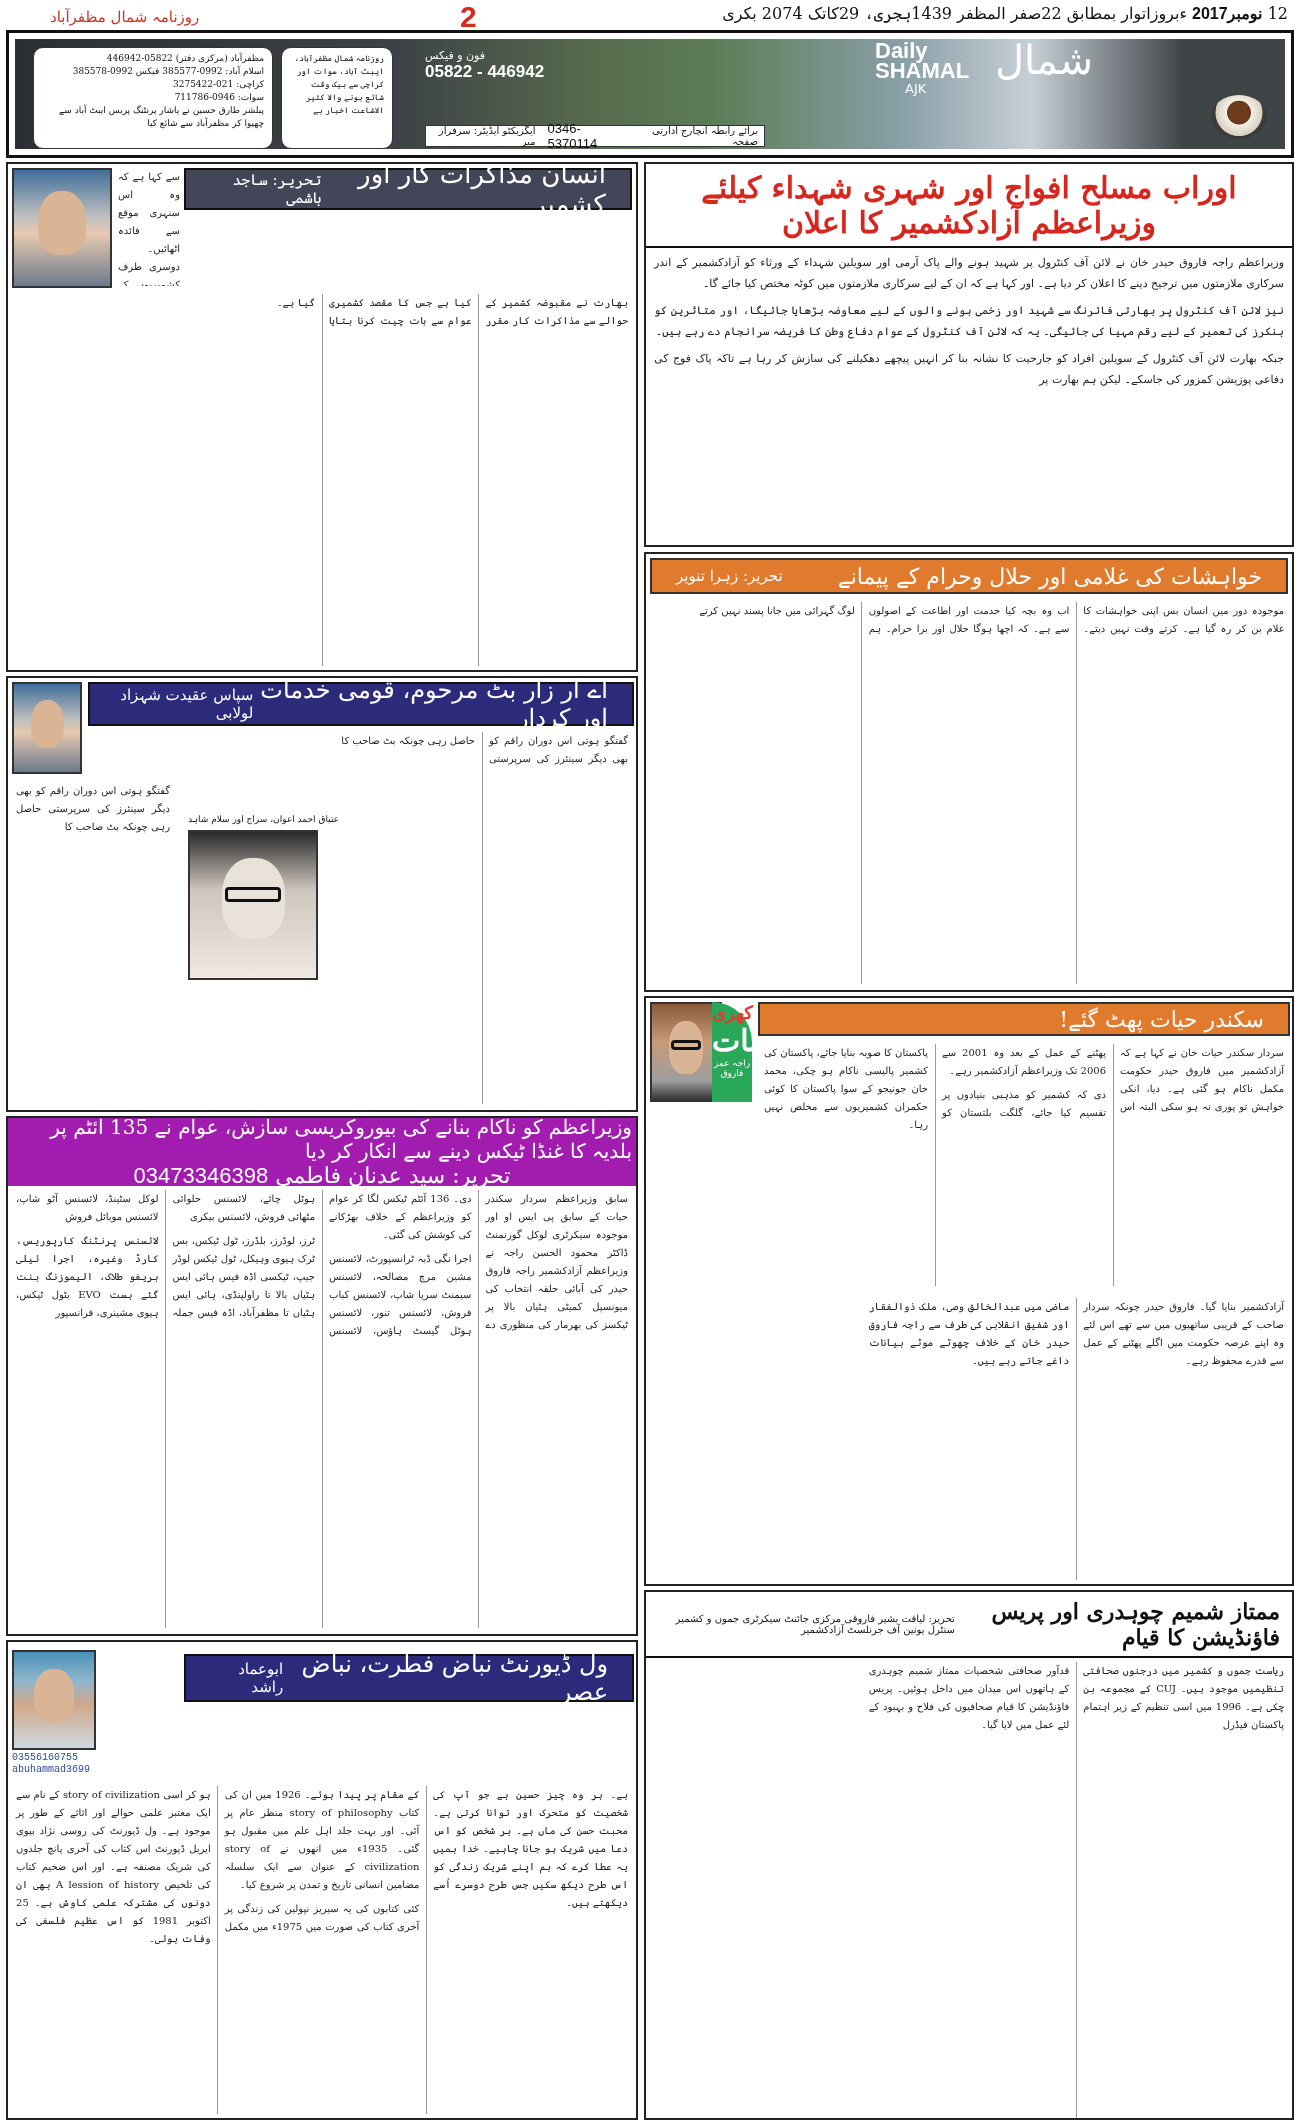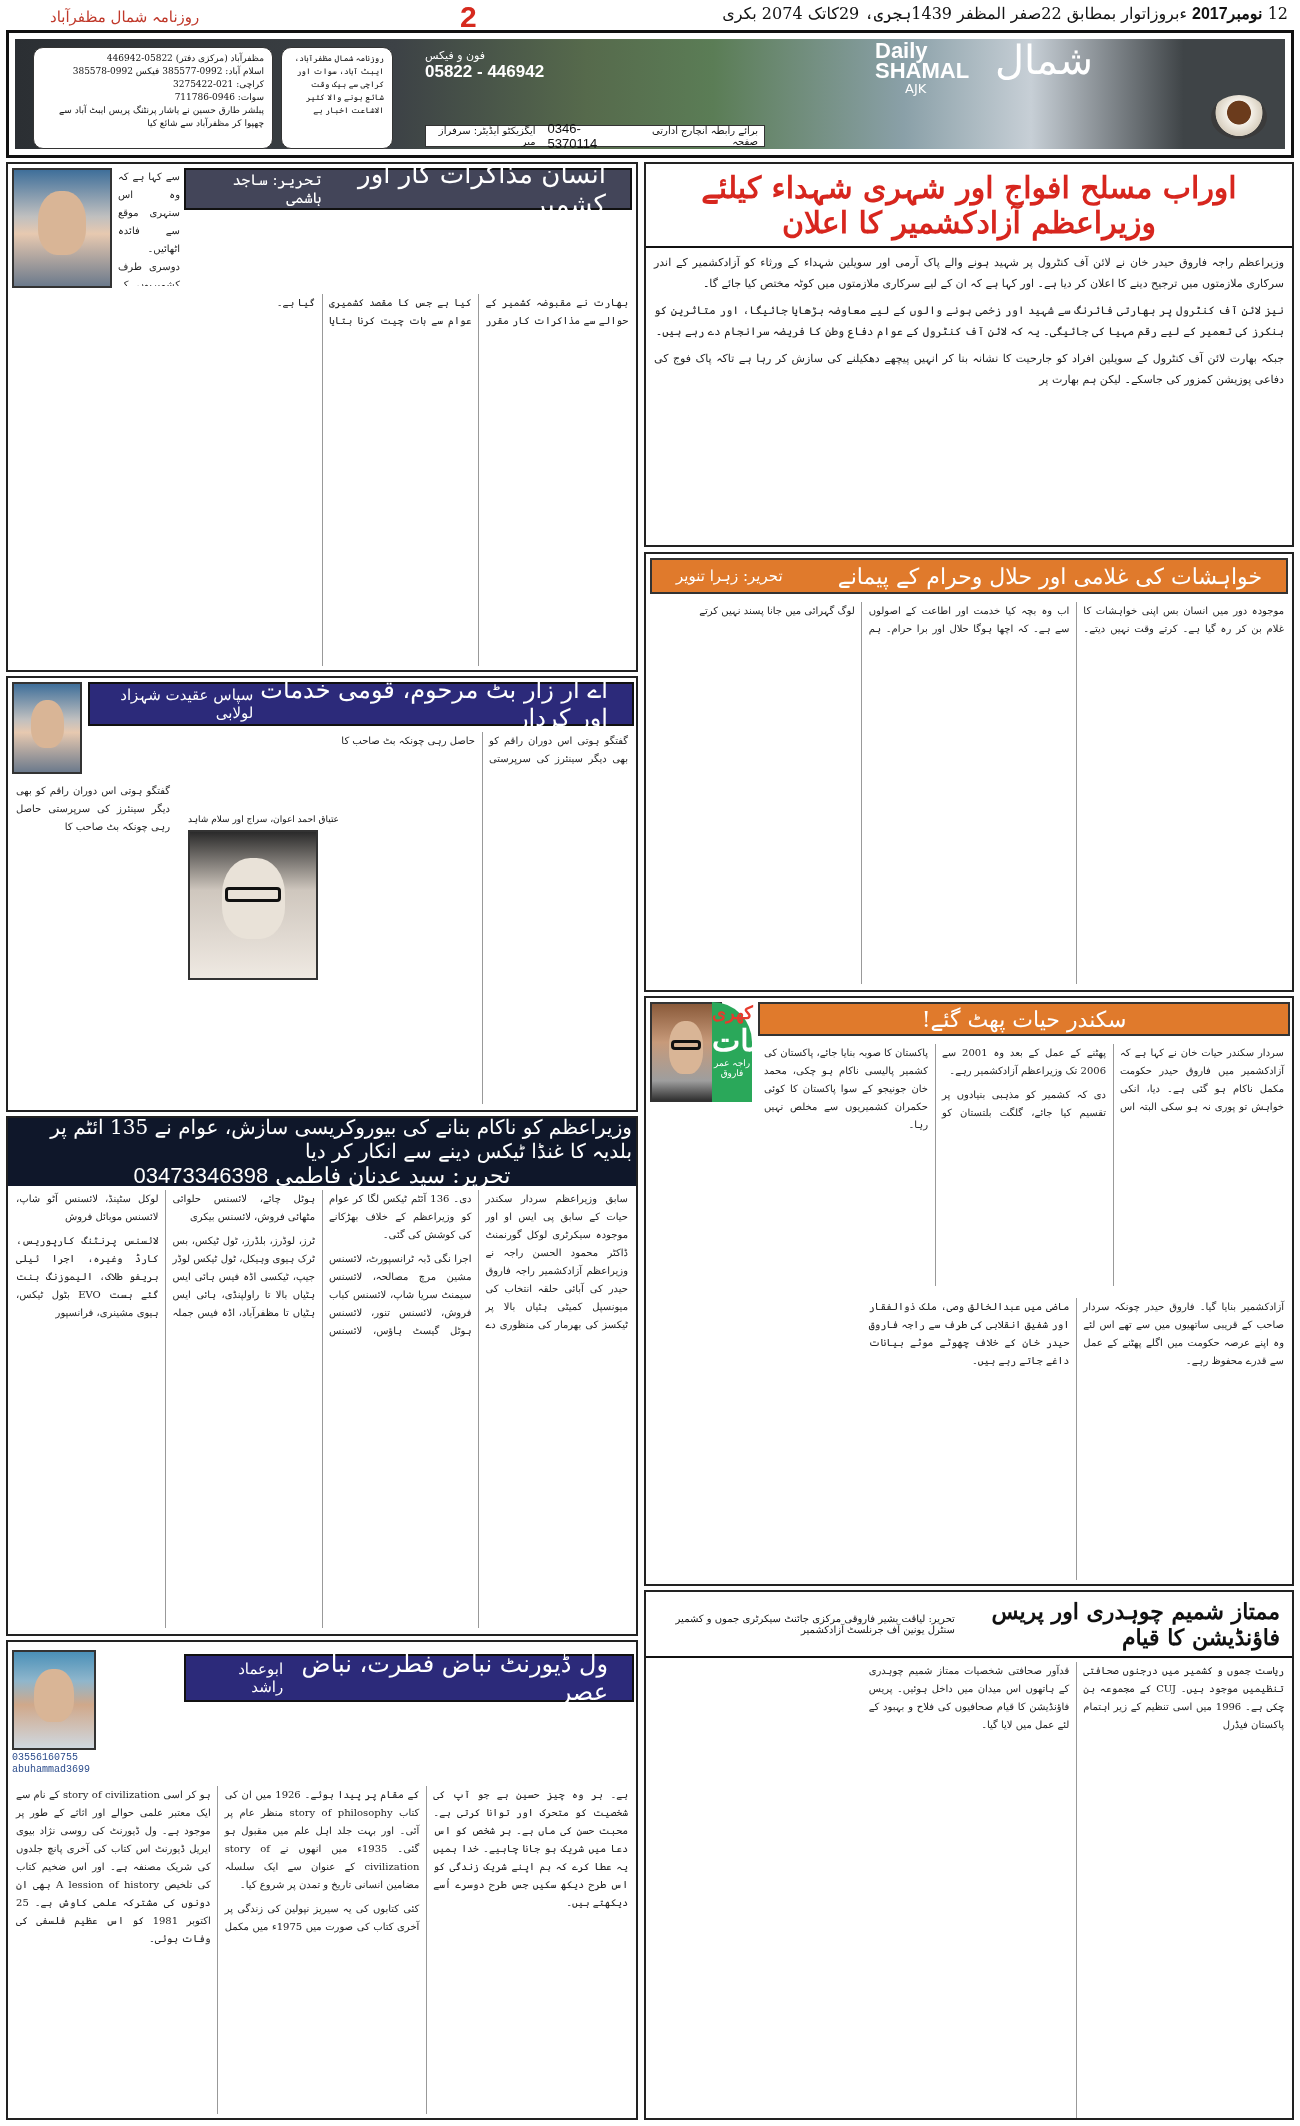--- a/index.html
+++ b/index.html
@@ -29,21 +29,21 @@
   .cup-icon { position: absolute; right: 18px; top: 56px; width: 56px; height: 44px; border-radius: 50%; background: radial-gradient(circle at 50% 40%, #6b3b1c 30%, #f4f0e8 32%, #d8cfbf 60%, #3b3b3b 62%); }
 
   .article { position: absolute; border: 2px solid #222; background: #fff; overflow: hidden; }
   .headline-red { font-family: "DejaVu Serif", serif; color: #d7261e; font-weight: bold; text-align: center; direction: rtl; }
   .band { display: flex; align-items: center; justify-content: space-between; direction: rtl; padding: 0 24px; color: #fff; font-family: "DejaVu Serif", serif; }
   .band .t { font-size: 26px; }
   .band .by { font-size: 15px; }
   .band.slate { background: #434559; border: 2px solid #111; }
   .band.navy { background: #2c2a7a; border: 2px solid #111; }
   .band.orange { background: #e07a2c; border: 2px solid #333; }
-  .band.green { background: #0f172a; }
+  .band.green { background: #a21caf; }
 
   .body-text { direction: rtl; font-family: "DejaVu Serif", serif; font-size: 10px; line-height: 18px; text-align: justify; color: #222; column-gap: 14px; column-rule: 1px solid #999; padding: 4px 8px; overflow: hidden; }
   .body-text p { margin-bottom: 6px; }
 
   .photo { position: absolute; background: linear-gradient(180deg,#3f6f9a 0%, #bfbfbf 40%, #e7c9b0 55%, #6c7a8c 100%); border: 2px solid #333; }
   .photo.bw { background: linear-gradient(180deg,#2a2a2a 0%, #cfc7be 40%, #efe9e2 100%); }
   .photo-face { position: absolute; left: 25%; top: 18%; width: 50%; height: 55%; border-radius: 45% 45% 40% 40%; background: #d9b596; }
   .photo.bw .photo-face { background: #e9e2d8; }
   .glasses { position: absolute; left: 28%; top: 38%; width: 44%; height: 10%; border: 3px solid #111; border-radius: 4px; }
 
@@ -153,21 +153,21 @@
 <div class="article" style="left:644px; top:996px; width:650px; height:590px;">
   <div class="photo" style="left:4px; top:4px; width:72px; height:100px; background:linear-gradient(180deg,#8a5a3a 0%,#c79a7a 40%,#9e9e9e 80%,#333 100%);">
     <div class="photo-face"></div>
     <div class="glasses"></div>
   </div>
   <div class="badge-kari" style="left:66px; top:4px; width:40px; height:100px;">
     <div class="k">کھری</div>
     <div class="b">بات</div>
     <div class="n">راجہ عمر فاروق</div>
   </div>
-  <div class="band orange" style="position:absolute; left:112px; top:4px; width:532px; height:34px; justify-content:center;">
+  <div class="band orange" style="position:absolute; left:112px; top:4px; width:532px; height:34px; ">
     <span class="t" style="font-size:22px;">سکندر حیات پھٹ گئے!</span>
   </div>
   <div class="body-text" style="position:absolute; left:110px; top:42px; width:536px; height:250px; column-count:3;">
     <p>سردار سکندر حیات خان نے کہا ہے کہ آزادکشمیر میں فاروق حیدر حکومت مکمل ناکام ہو گئی ہے۔ دیا، انکی خواہش تو پوری نہ ہو سکی البتہ اس پھٹنے کے عمل کے بعد وہ 2001 سے 2006 تک وزیراعظم آزادکشمیر رہے۔</p>
     <p>دی کہ کشمیر کو مذہبی بنیادوں پر تقسیم کیا جائے، گلگت بلتستان کو پاکستان کا صوبہ بنایا جائے، پاکستان کی کشمیر پالیسی ناکام ہو چکی، محمد خان جونیجو کے سوا پاکستان کا کوئی حکمران کشمیریوں سے مخلص نہیں رہا۔</p>
   </div>
   <div class="body-text" style="position:absolute; left:0; top:296px; width:646px; height:290px; column-count:3;">
     <p>آزادکشمیر بنایا گیا۔ فاروق حیدر چونکہ سردار صاحب کے قریبی ساتھیوں میں سے تھے اس لئے وہ اپنے عرصہ حکومت میں اگلے پھٹنے کے عمل سے قدرے محفوظ رہے۔</p>
     <p>ماضی میں عبدالخالق وصی، ملک ذوالفقار اور شفیق انقلابی کی طرف سے راجہ فاروق حیدر خان کے خلاف چھوٹے موٹے بیانات داغے جاتے رہے ہیں۔</p>
   </div>

